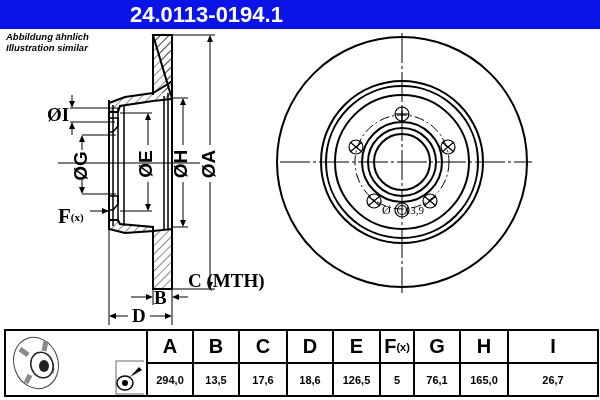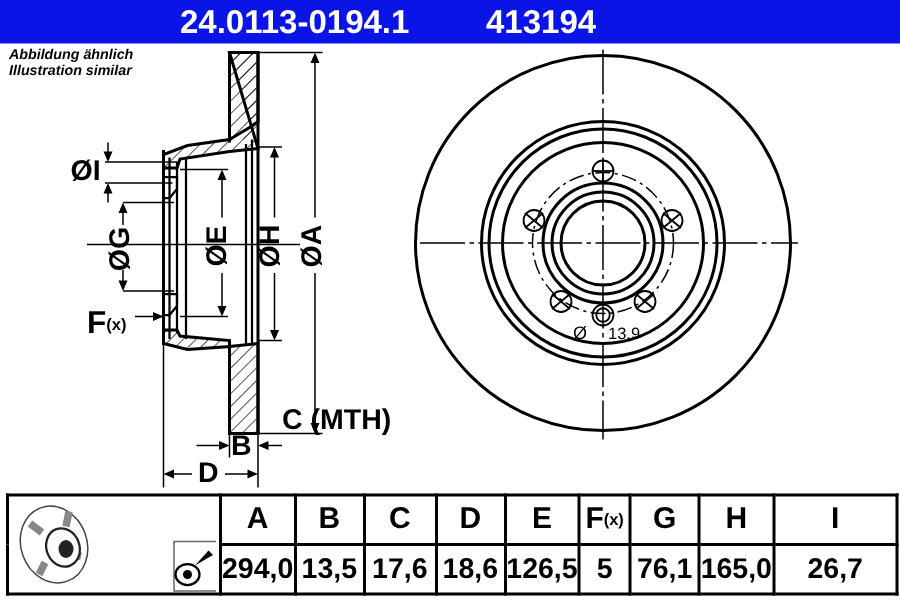--- a/index.html
+++ b/index.html
@@ -1,38 +1,37 @@
 <!DOCTYPE html>
 <html><head>
 <meta charset="utf-8">
 <style>
   html, body { margin: 0; padding: 0; }
   body { width: 600px; height: 400px; background: #ffffff; position: relative; overflow: hidden;
          font-family: "Liberation Sans", sans-serif; }
   .header { position: absolute; left: 0; top: 0; width: 600px; height: 29px; background: #0a14e6;
             color: #ffffff; font-weight: bold; font-size: 22px; line-height: 29px; }
-  .header .pn { position: absolute; left: 120px; top: 0; }
+  .header .pn { position: absolute; left: 130px; top: 0; }
   .header .code { position: absolute; left: 324px; top: 0; }
   .note { position: absolute; left: 6px; top: 31px; font-size: 9.5px; font-weight: bold; line-height: 11px; color: #000; font-style: italic; }
   svg.draw { position: absolute; left: 0; top: 0; }
-  .lbl { position: absolute; font-weight: bold; color: #000; font-family: Liberation Sans, sans-serif; }
+  .lbl { position: absolute; font-weight: bold; color: #000; font-family: Liberation Serif, serif; }
   .vlbl { position: absolute; font-weight: bold; font-size: 19px; color: #000; transform: rotate(-90deg); transform-origin: center; white-space: nowrap; }
   table.spec { position: absolute; left: 4px; top: 329px; width: 595px; border-collapse: collapse; }
   table.spec td { border: 2px solid #000; text-align: center; font-weight: bold; padding: 0; }
   table.spec tr.hdr td { height: 31px; font-size: 20px; }
-  table.spec tr.val td { height: 31px; font-size: 19px; text-align: center; }
+  table.spec tr.val td { height: 31px; font-size: 11px; text-align: center; }
   table.spec td.img { width: 140px; position: relative; }
   sup.x, .fx { font-size: 11px; vertical-align: 2px; }
 </style>
 </head>
 <body>
 
 <div class="header">
   <span class="pn">24.0113-0194.1</span>
-  <span class="code">413194</span>
 </div>
 
 <div class="note">
   <div>Abbildung ähnlich</div>
   <div>Illustration similar</div>
 </div>
 
 <svg class="draw" width="600" height="330" viewBox="0 0 600 330">
   <defs>
     <pattern id="hatch" patternUnits="userSpaceOnUse" width="6" height="6" patternTransform="rotate(45)">
@@ -155,21 +154,21 @@
 <div class="vlbl" style="left:66px;top:155px;">ØG</div>
 <div class="vlbl" style="left:132px;top:153px;">ØE</div>
 <div class="vlbl" style="left:167px;top:153px;">ØH</div>
 <div class="vlbl" style="left:195px;top:153px;">ØA</div>
 <div class="lbl" style="left:58px;top:204px;font-size:21px;">
   <span>F</span><span class="fx">(x)</span>
 </div>
 <div class="lbl" style="left:154px;top:287px;font-size:19px;">B</div>
 <div class="lbl" style="left:188px;top:270px;font-size:19px;">C (MTH)</div>
 <div class="lbl" style="left:132px;top:305px;font-size:19px;">D</div>
-<div class="lbl" style="left:382px;top:215px;font-size:11px;font-weight:normal;background:transparent;">
+<div class="lbl" style="left:382px;top:203px;font-size:11px;font-weight:normal;background:transparent;">
   <span style="font-size:12px;">Ø</span><span style="display:inline-block;width:14px;"></span><span>13,9</span>
 </div>
 
 <table class="spec">
   <tbody>
       <tr class="hdr">
     <td class="img" rowspan="2">
       <svg width="138" height="64" viewBox="0 0 138 64" style="display:block;">
         <ellipse cx="30" cy="32" rx="22" ry="26" fill="#fff" stroke="#444" stroke-width="1" transform="rotate(-20 30 32)"></ellipse>
         <path d="M14,18 L22,24 M40,10 L38,20 M48,40 L40,38 M20,52 L24,44" stroke="#888" stroke-width="5"></path>

